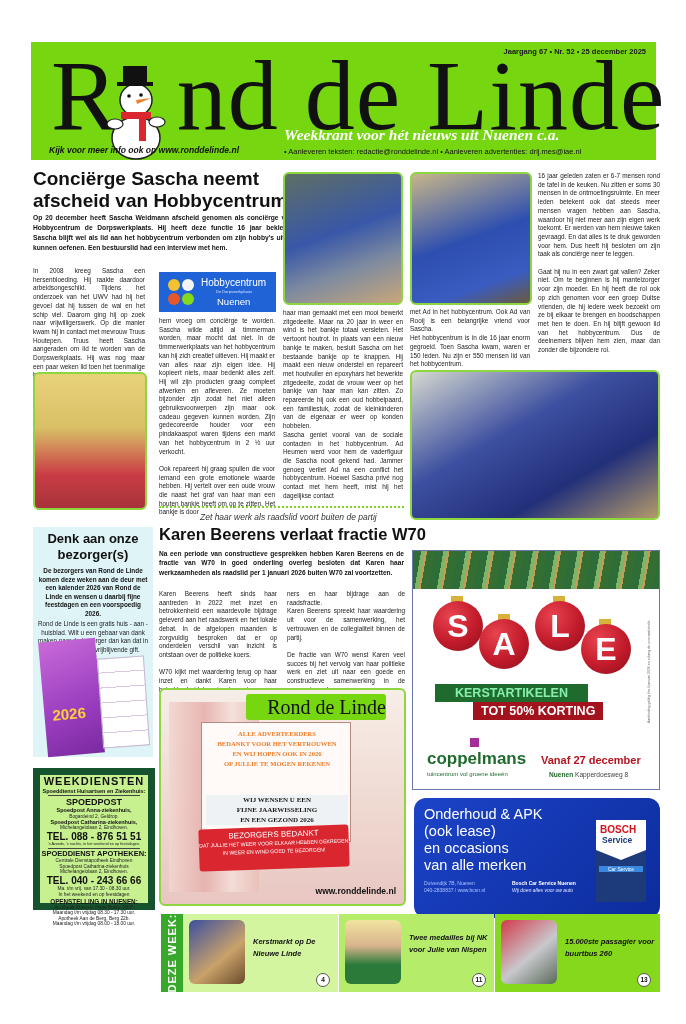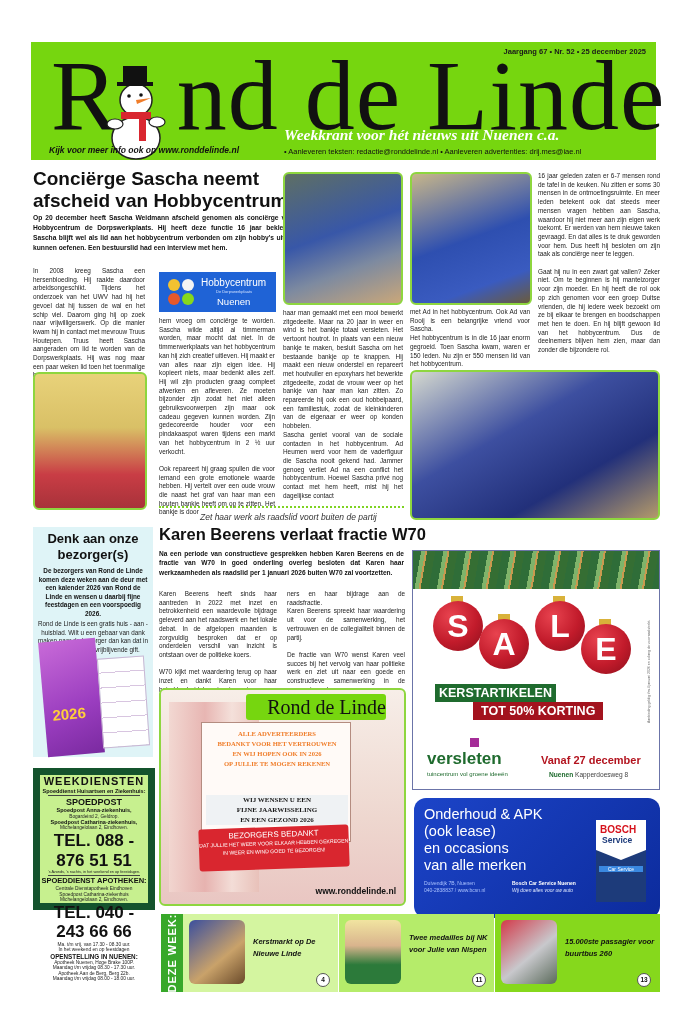--- a/index.html
+++ b/index.html
@@ -52,42 +52,42 @@
   #calendar-cover { left: 43px; top: 640px; width: 57px; height: 115px; background: linear-gradient(160deg,#c86ad8 0%,#9a3dbf 60%,#7a2aa0 100%); transform: rotate(-5deg); }
   #calendar-cover .cc-year { position: absolute; left: 8px; top: 65px; color: #ffcf3a; font-weight: bold; font-size: 15px; }
   #calendar-grid { left: 100px; top: 657px; width: 47px; height: 90px; background: repeating-linear-gradient(0deg,#fff 0 14px,#d8c5e0 14px 15px); border: 1px solid #c9b6d3; transform: rotate(-4deg); }
 
   
   #weekdiensten { left: 33px; top: 768px; width: 122px; height: 142px; background: #c7f08f; border: 7px solid #14532d; text-align: center; }
   #weekdiensten div { line-height: 1.15; }
   .wd-h { font-size: 11px; font-weight: bold; letter-spacing: 1px; color: #111; }
   .wd-s { font-size: 5.5px; font-weight: bold; color: #111; }
   .wd-m { font-size: 4.8px; color: #222; }
-  .wd-tel { font-size: 17px; font-weight: bold; color: #111; text-align: center; }
+  .wd-tel { font-size: 10px; font-weight: bold; color: #111; text-align: center; }
   .wd-h2 { font-size: 7.5px; font-weight: bold; color: #111; }
   .wd-rule { border-top: 1px solid #444; margin: 1px 8px; }
 
   
   #ad-thanks { left: 159px; top: 688px; width: 247px; height: 218px; border: 2px solid #8ed63f; border-radius: 6px; background: linear-gradient(180deg,#f7eee8 0%,#eed7cf 60%,#e9c6c2 100%); overflow: hidden; }
   #ad-thanks .champagne { position: absolute; left: 8px; top: 12px; width: 90px; height: 190px; background: linear-gradient(90deg,#f2d6d0 0%,#e6b0ad 40%,#f4dfd9 70%,#e8c0b8 100%); opacity: .9; }
   #ad-thanks .ad-logo { position: absolute; left: 52px; top: 4px; width: 140px; height: 26px; background: #76d60f; border-radius: 3px; font-family: "Liberation Serif", serif; font-size: 20px; text-align: right; line-height: 26px; color: #111; margin-left: 33px; }
   #ad-thanks .ad-card { position: absolute; left: 40px; top: 32px; width: 150px; height: 120px; background: #fffaf7; border: 1px solid #b48c80; padding-left: 40px; }
   #ad-thanks .ad-orange { position: absolute; left: 4px; top: 6px; width: 142px; text-align: center; color: #f07d2a; font-family: "Liberation Serif", serif; font-weight: bold; font-size: 6.6px; line-height: 10px; text-transform: uppercase; }
   #ad-thanks .ad-wish { position: absolute; left: 4px; top: 72px; width: 142px; text-align: center; font-family: "Liberation Serif", serif; font-weight: bold; font-size: 7px; line-height: 10px; color: #1a1a1a; text-transform: uppercase; background: rgba(235,240,243,.8); }
   #ad-thanks .ad-red { position: absolute; left: 38px; top: 137px; width: 150px; height: 42px; background: #d9262f; border-radius: 3px; color: #fff; text-align: center; transform: rotate(-2deg); }
   #ad-thanks .ad-red .r1 { font-size: 8px; padding-top: 3px; }
   #ad-thanks .ad-red .r2 { font-size: 5.2px; line-height: 8px; text-transform: uppercase; }
   #ad-thanks .ad-url { position: absolute; right: 8px; bottom: 8px; font-size: 8.5px; font-weight: bold; color: #111; }
 
   
   #sale-ad { left: 412px; top: 550px; width: 248px; height: 240px; background: #ffffff; border: 1px solid #6b74a8; overflow: hidden; }
   #sale-ad .garland { position: absolute; left: 0; top: 0; width: 100%; height: 38px; background: repeating-linear-gradient(100deg,#2f6d38 0 8px,#7fb46a 8px 12px,#c99a4f 12px 14px,#356e33 14px 22px); }
   .ball { position: absolute; width: 50px; height: 50px; border-radius: 50%; background: radial-gradient(circle at 35% 30%,#e8434f 0%,#c21b2b 55%,#8c0f1c 100%); color: #fff; font-weight: bold; font-size: 32px; text-align: center; line-height: 50px; }
   .ball-cap { position: absolute; width: 12px; height: 6px; background: #d9b23a; }
-  #sale-ad .kerst { position: absolute; left: 22px; top: 133px; background: #1f6b2e; color: #ffffff; font-weight: bold; font-size: 12.5px; padding: 2px 4px; }
+  #sale-ad .kerst { position: absolute; left: 22px; top: 133px; background: #1f6b2e; color: #86efac; font-weight: bold; font-size: 12.5px; padding: 2px 20px; }
   #sale-ad .korting { position: absolute; left: 60px; top: 151px; background: #a3131e; color: #fff; font-weight: bold; font-size: 12.5px; padding: 2px 8px; }
   #sale-ad .cop-mark { position: absolute; left: 57px; top: 187px; width: 9px; height: 9px; background: #a52d98; }
   #sale-ad .cop-name { position: absolute; left: 14px; top: 198px; color: #1f6b2e; font-weight: bold; font-size: 17px; }
   #sale-ad .cop-sub { position: absolute; left: 14px; top: 220px; color: #1f6b2e; font-size: 6px; }
   #sale-ad .vanaf { position: absolute; left: 128px; top: 203px; color: #b3141f; font-weight: bold; font-size: 11px; }
   #sale-ad .addr { position: absolute; left: 136px; top: 220px; color: #444; font-size: 6.6px; }
   #sale-ad .addr b { color: #1f6b2e; }
   #sale-ad .vert { position: absolute; right: -50px; top: 110px; transform: rotate(-90deg); font-size: 3.5px; color: #666; width: 120px; }
 
   
@@ -245,21 +245,21 @@
   <div class="ball" style="left:20px;top:50px">S</div>
   <div class="ball-cap" style="left:85px;top:63px"></div>
   <div class="ball" style="left:66px;top:68px">A</div>
   <div class="ball-cap" style="left:140px;top:45px"></div>
   <div class="ball" style="left:122px;top:50px">L</div>
   <div class="ball-cap" style="left:186px;top:68px"></div>
   <div class="ball" style="left:168px;top:73px">E</div>
   <div class="kerst">KERSTARTIKELEN</div>
   <div class="korting">TOT 50% KORTING</div>
   <div class="cop-mark"></div>
-  <div class="cop-name">versleten</div>
+  <div class="cop-name">coppelmans</div>
   <div class="cop-sub">tuincentrum vol groene ideeën</div>
   <div class="vanaf">Vanaf 27 december</div>
   <div class="addr"><b>Nuenen</b> <span>Kapperdoesweg 8</span></div>
   <div class="vert">Aanbieding geldig t/m 4 januari 2026 en zolang de voorraad strekt.</div>
 </div>
 
 <div id="bosch-ad" class="abs">
   <div class="bh">
     <div>Onderhoud &amp; APK</div>
     <div>(ook lease)</div>

